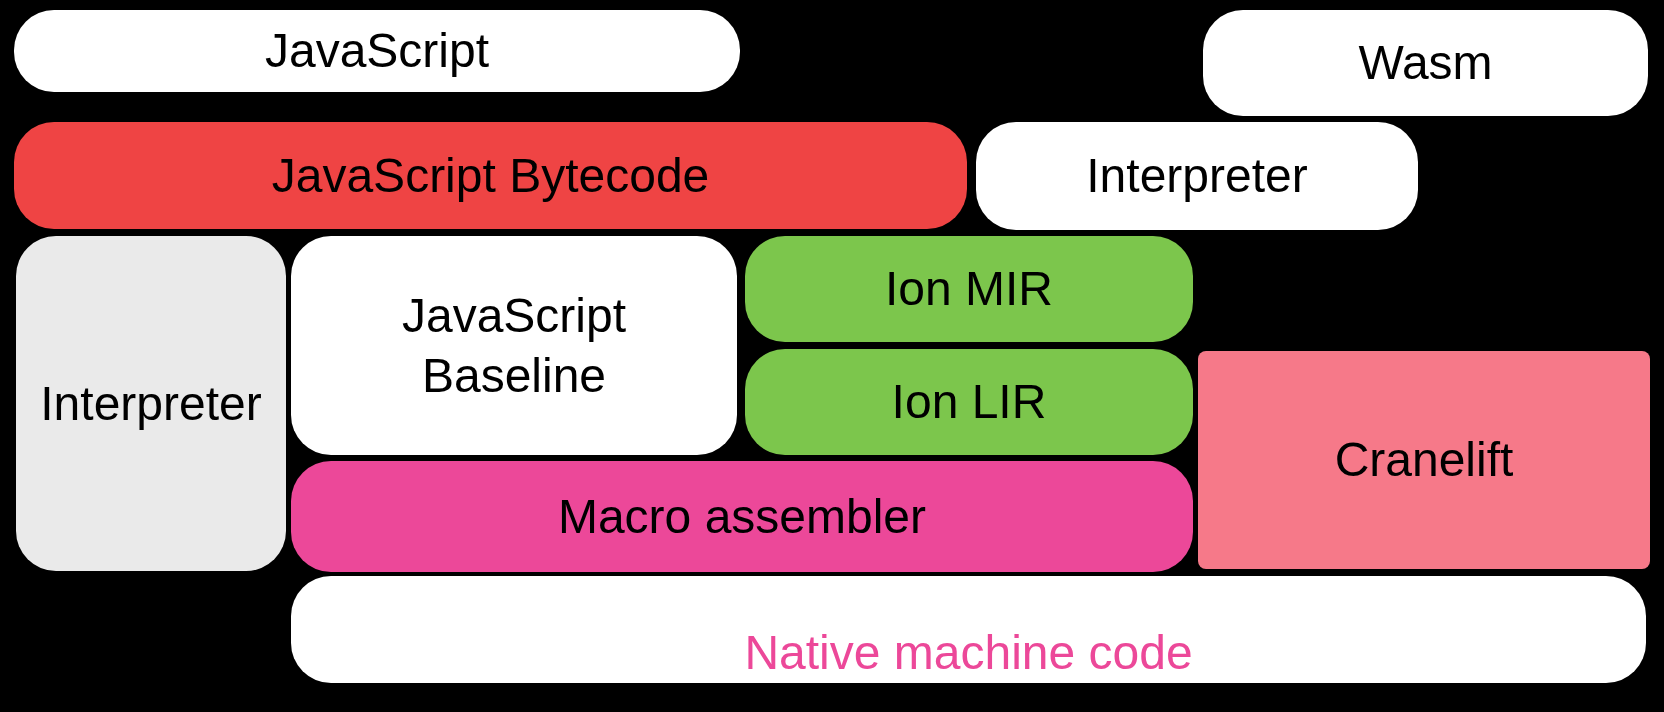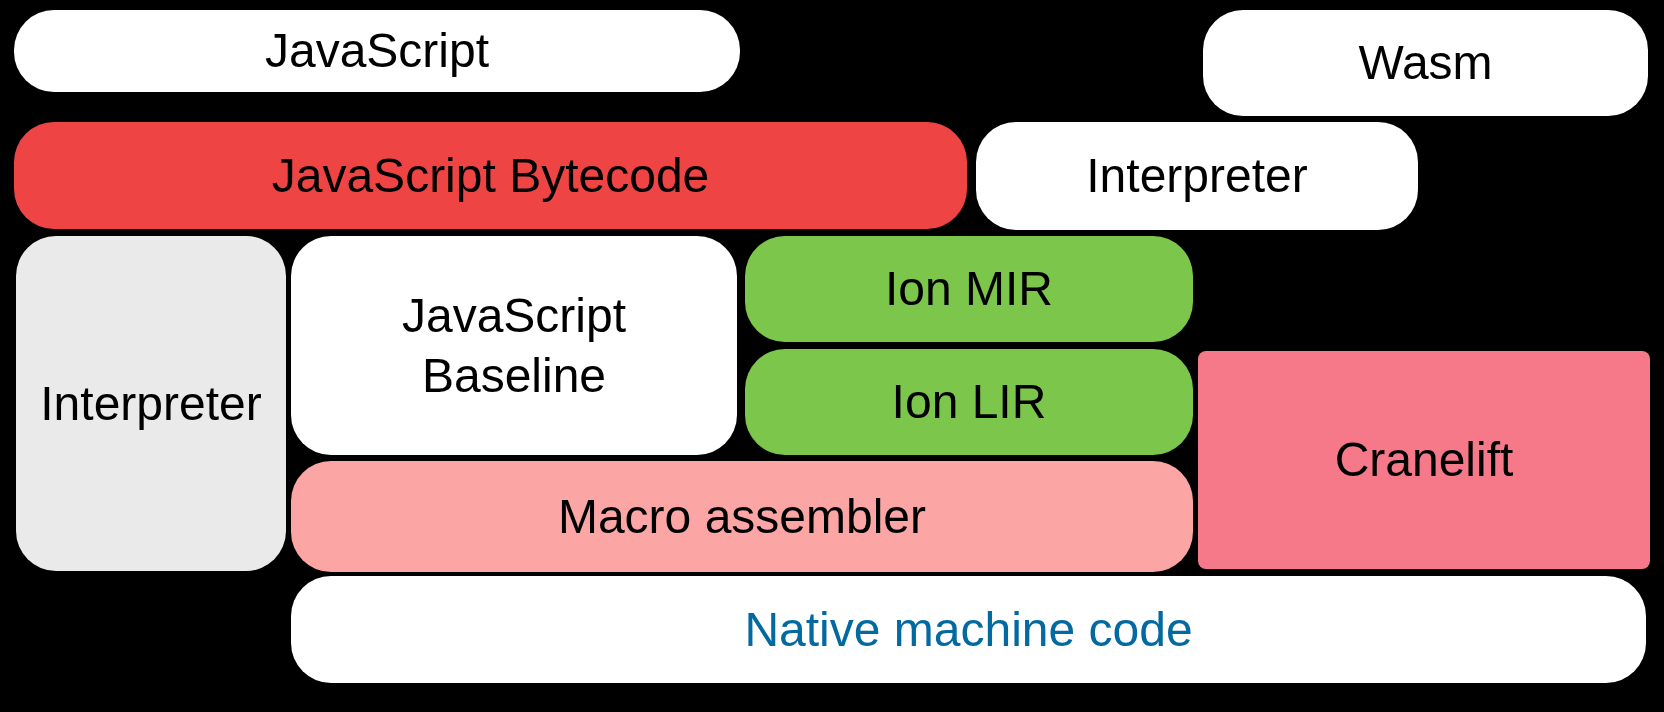--- a/index.html
+++ b/index.html
@@ -80,21 +80,21 @@
   </div>
 
   <div class="box" id="b-ionlir" style="background-color: rgb(124, 198, 76); color: rgb(0, 0, 0);">
     <span class="lbl">Ion LIR</span>
   </div>
 
   <div class="box" id="b-cranelift" style="background-color: rgb(246, 121, 137); color: rgb(0, 0, 0); border-radius: 8px;">
     <span class="lbl">Cranelift</span>
   </div>
 
-  <div class="box" id="b-macro" style="background-color: #fca5a5; color: rgb(0, 0, 0);">
+  <div class="box" id="b-macro" style="background-color: #ec4899; color: rgb(0, 0, 0);">
     <span class="lbl">Macro assembler</span>
   </div>
 
-  <div class="box" id="b-native" style="background-color: rgb(255, 255, 255); color: #0369a1;">
+  <div class="box" id="b-native" style="background-color: rgb(255, 255, 255); color: #ec4899; align-items: flex-end;">
     <span class="lbl">Native machine code</span>
   </div>
 
 </div>
 
 </body></html>

